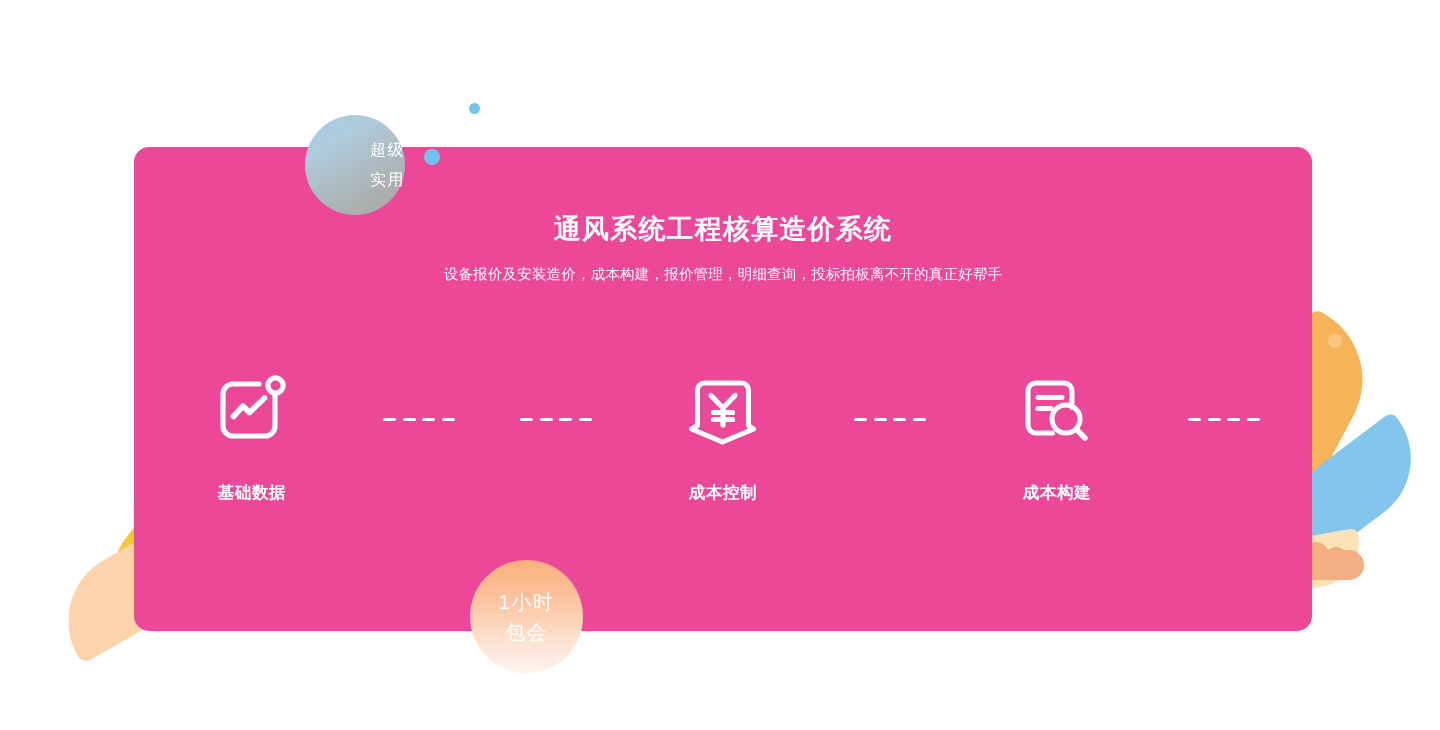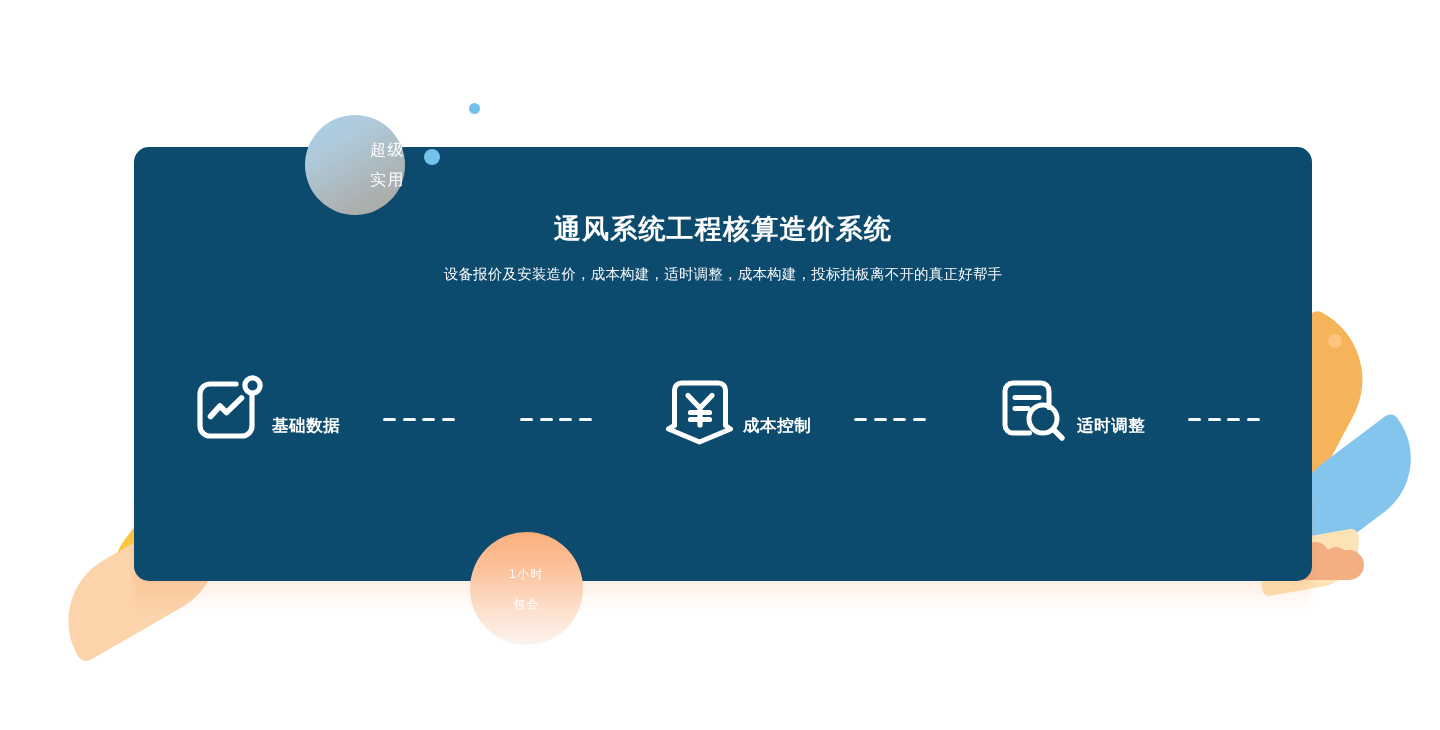--- a/index.html
+++ b/index.html
@@ -106,22 +106,22 @@
         rgba(253,139,66,0.10) 78%,
         rgba(253,139,66,0.00) 100%);
     border-radius: 0 0 18px 18px;
     filter: blur(2px);
   }
 
   
   #hero-card {
     position: absolute;
     left: 134px; top: 147px;
-    width: 1178px; height: 434px;
-    background: #0c4a6e;
+    width: 1178px; height: 484px;
+    background: #ec4899;
     border-radius: 15px;
   }
 
   
   #hero-title {
     position: absolute;
     left: 0; top: 64px;
     width: 1178px;
     text-align: center;
     color: #ffffff;
@@ -147,21 +147,21 @@
     left: 52px; top: 222px;
     width: 1074px;
     height: 160px;
     display: flex;
     align-items: flex-start;
     justify-content: space-between;
   }
   .feature-item {
     width: 132px;
     display: flex;
-    flex-direction: row;
+    flex-direction: column;
     align-items: center;
     flex: 0 0 auto;
     justify-content: space-between;
   }
   .feature-icon {
     width: 86px;
     height: 86px;
     display: flex;
     align-items: center;
     justify-content: center;
@@ -211,24 +211,24 @@
     width: 100px; height: 100px;
     background: linear-gradient(150deg, #A9CDE6 0%, #AFCBDC 28%, #ABAFAE 78%, #A8AAA7 100%);
     align-items: flex-end;
   }
   #badge-custom {
     left: 1240px; top: 229px;
     width: 100px; height: 100px;
     background: linear-gradient(135deg, #FBB169 0%, #FCC488 42%, #FDE0BE 82%, #FEEDD9 100%);
   }
   #badge-hour {
-    left: 470px; top: 532px;
+    left: 470px; top: 560px;
     width: 113px; height: 113px;
     background: linear-gradient(180deg, #FBAF7B 0%, #FCC4A0 36%, #FDDFCC 68%, #FDF4EE 100%);
-    font-size: 12px;
+    font-size: 20px;
   }
 
   
   .dot { position: absolute; border-radius: 50%; }
   #dot-blue-small { left: 469px; top: 103px; width: 11px; height: 11px; background: #73C2EC; }
   #dot-blue-large { left: 424px; top: 149px; width: 16px; height: 16px; background: #73C2EC; }
   #dot-orange     { left: 1328px; top: 334px; width: 14px; height: 14px; background: #FDC57E; }
 </style>
 </head>
 <body>
@@ -243,21 +243,21 @@
   <div class="leaf" id="leaf-right-cream"></div>
   <div id="cloud-base"></div>
   <div id="cloud-bump-a"></div>
   <div id="cloud-bump-b"></div>
 
   <div id="card-glow"></div>
 
   <div id="hero-card">
 
     <div id="hero-title">通风系统工程核算造价系统</div>
-    <div id="hero-subtitle">设备报价及安装造价，成本构建，适时调整，成本构建，投标拍板离不开的真正好帮手</div>
+    <div id="hero-subtitle">设备报价及安装造价，成本构建，报价管理，明细查询，投标拍板离不开的真正好帮手</div>
 
     <div id="feature-row">
 
       <div class="feature-item">
         <div class="feature-icon">
           <svg width="86" height="86" viewBox="0 0 86 86" fill="none">
             <path d="M66 26.5V57c0 5.5-4.5 10-10 10H24c-5.5 0-10-4.5-10-10V25c0-5.5 4.5-10 10-10h26" stroke="#fff" stroke-width="5.2" stroke-linecap="round"></path>
             <circle cx="66.5" cy="16.5" r="7.6" stroke="#fff" stroke-width="5.2"></circle>
             <path d="M24.5 47.5 34 37l6.5 6.5L55.5 29" stroke="#fff" stroke-width="5.6" stroke-linecap="round" stroke-linejoin="round"></path>
           </svg>
@@ -299,21 +299,21 @@
 
       <div class="feature-item">
         <div class="feature-icon">
           <svg width="86" height="86" viewBox="0 0 86 86" fill="none">
             <path d="M58 38.5V22c0-4.4-3.6-8-8-8H22c-4.4 0-8 3.6-8 8v34c0 4.4 3.6 8 8 8h16.5" stroke="#fff" stroke-width="5" stroke-linecap="round" stroke-linejoin="round"></path>
             <path d="M24 28.5h24M24 39.5h13" stroke="#fff" stroke-width="5" stroke-linecap="round"></path>
             <circle cx="52" cy="50" r="14" stroke="#fff" stroke-width="5"></circle>
             <path d="M62.5 60.5 71 69" stroke="#fff" stroke-width="5.4" stroke-linecap="round"></path>
           </svg>
         </div>
-        <div class="feature-label">适时调整</div>
+        <div class="feature-label">成本构建</div>
       </div>
 
       <div class="connector">
         <i></i>
           <i></i>
           <i></i>
           <i></i>
       </div>
 
 

